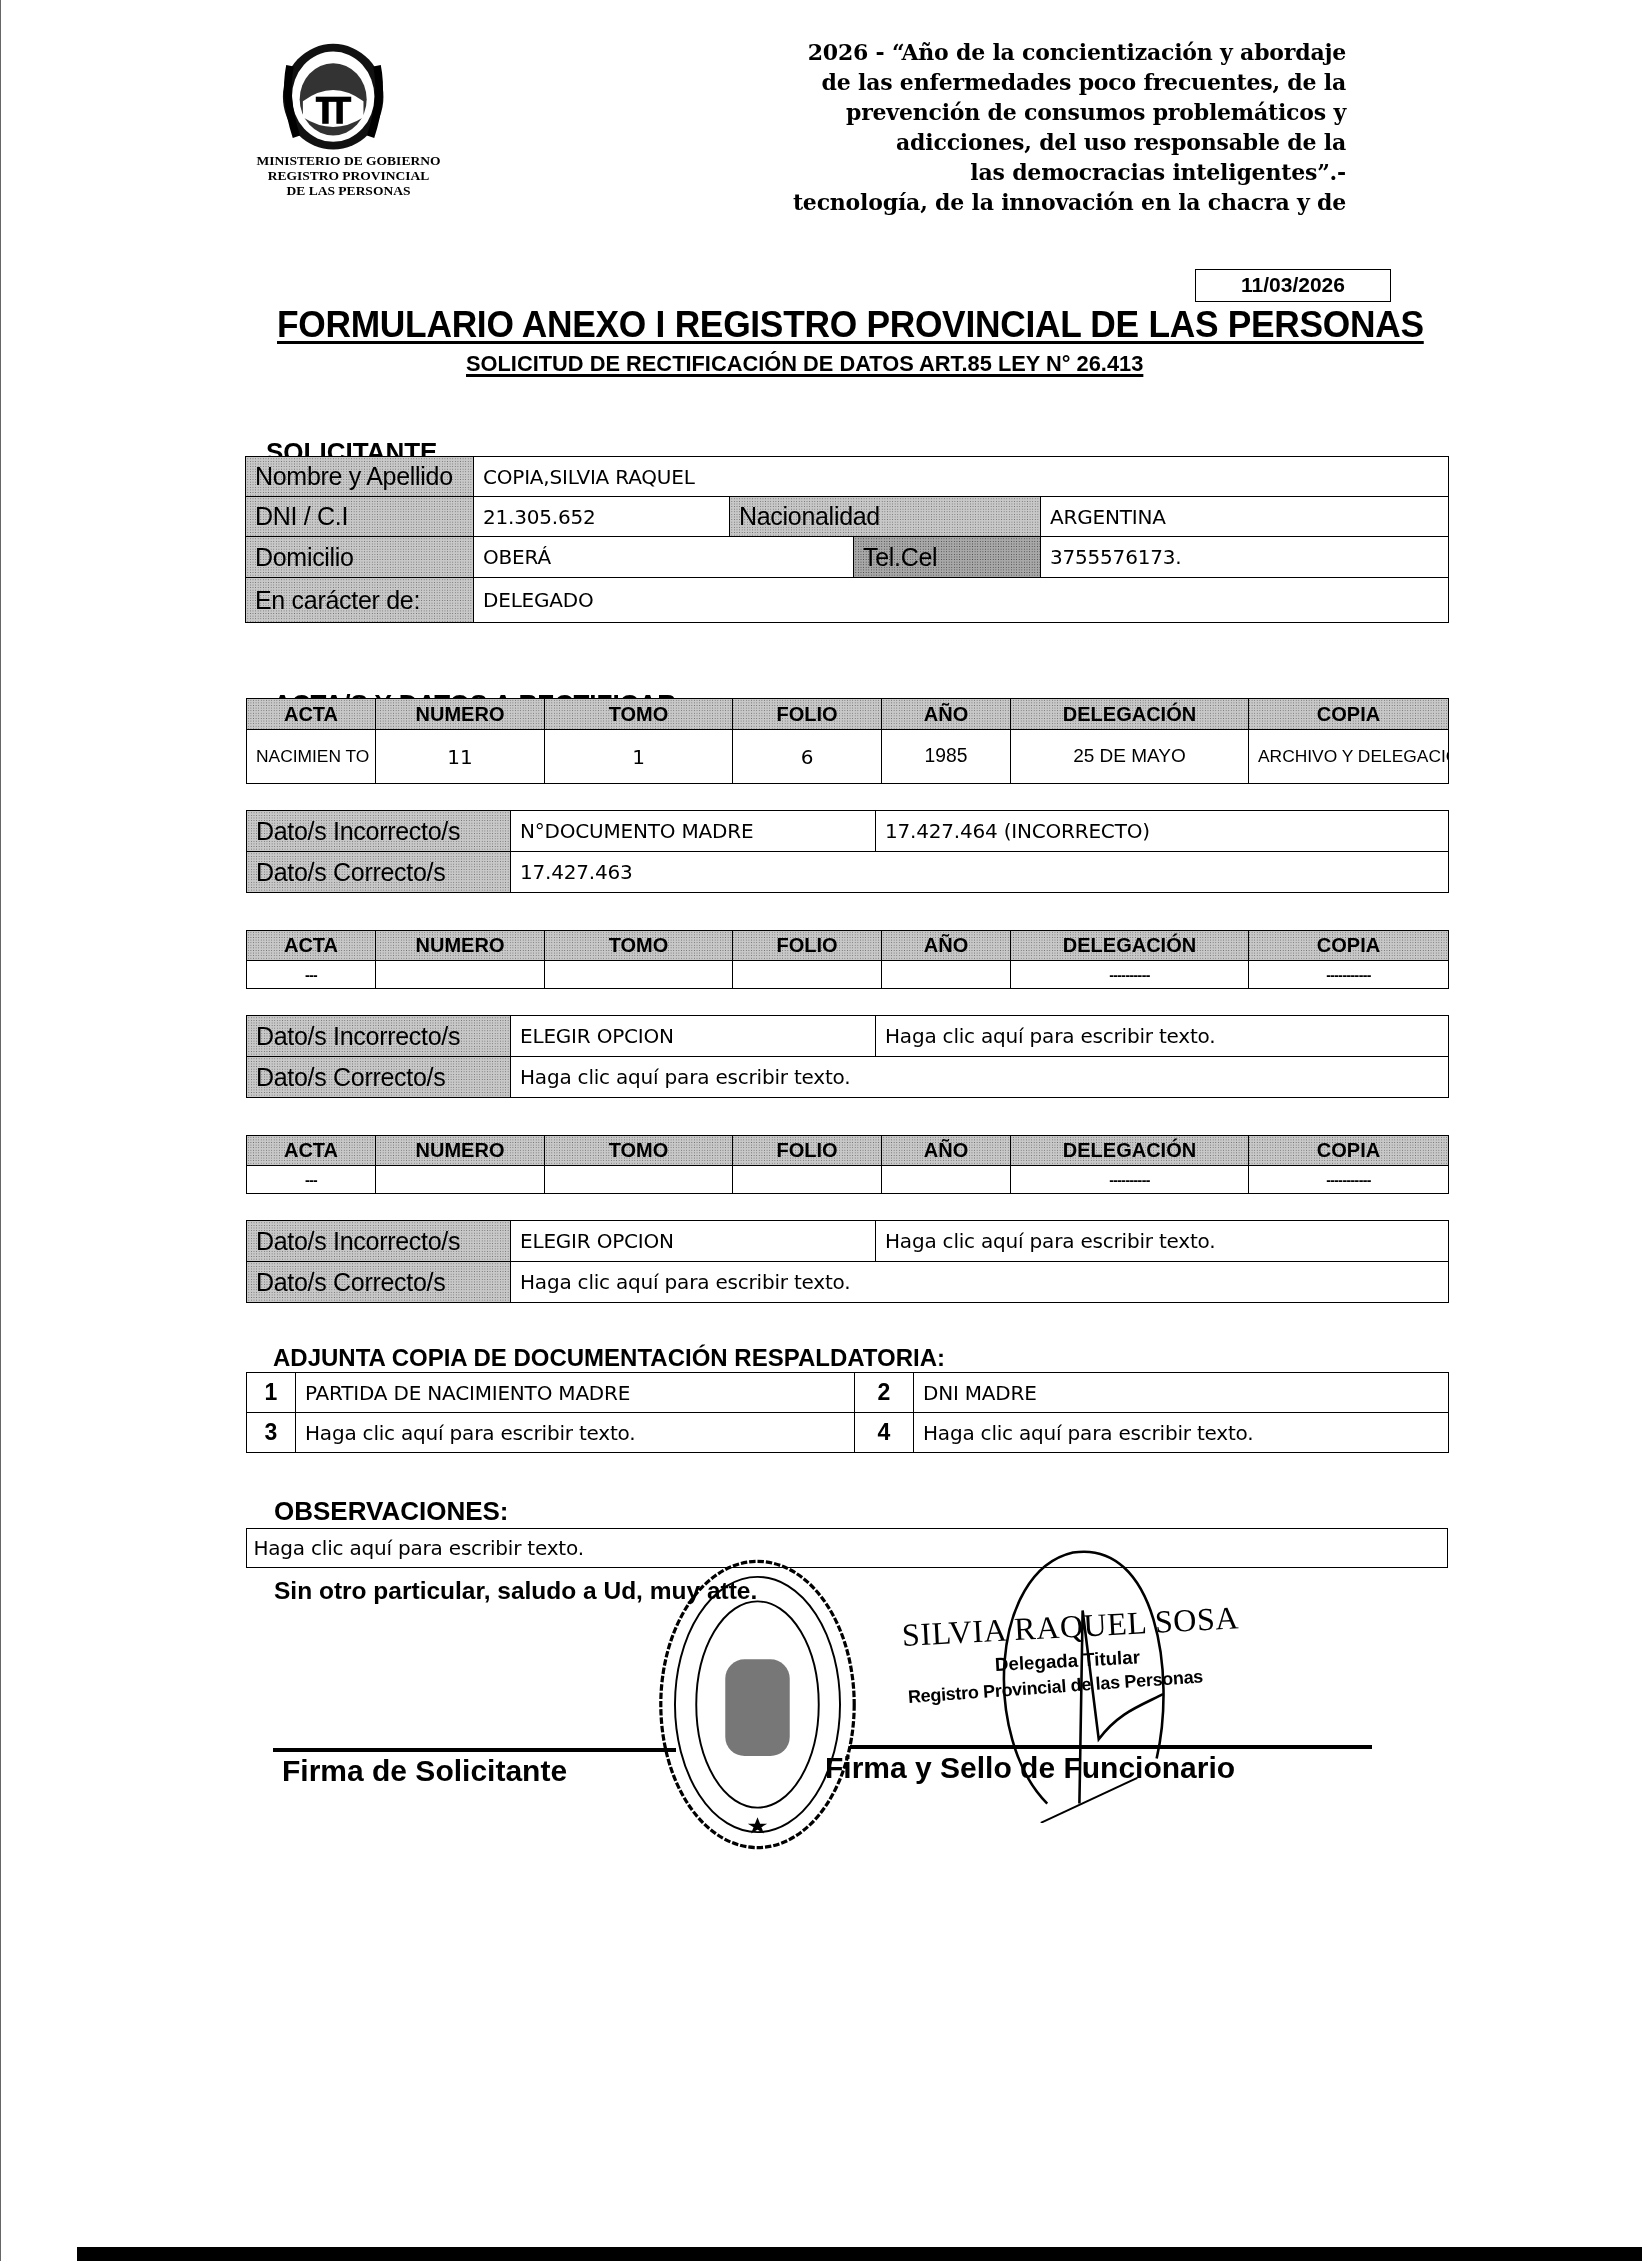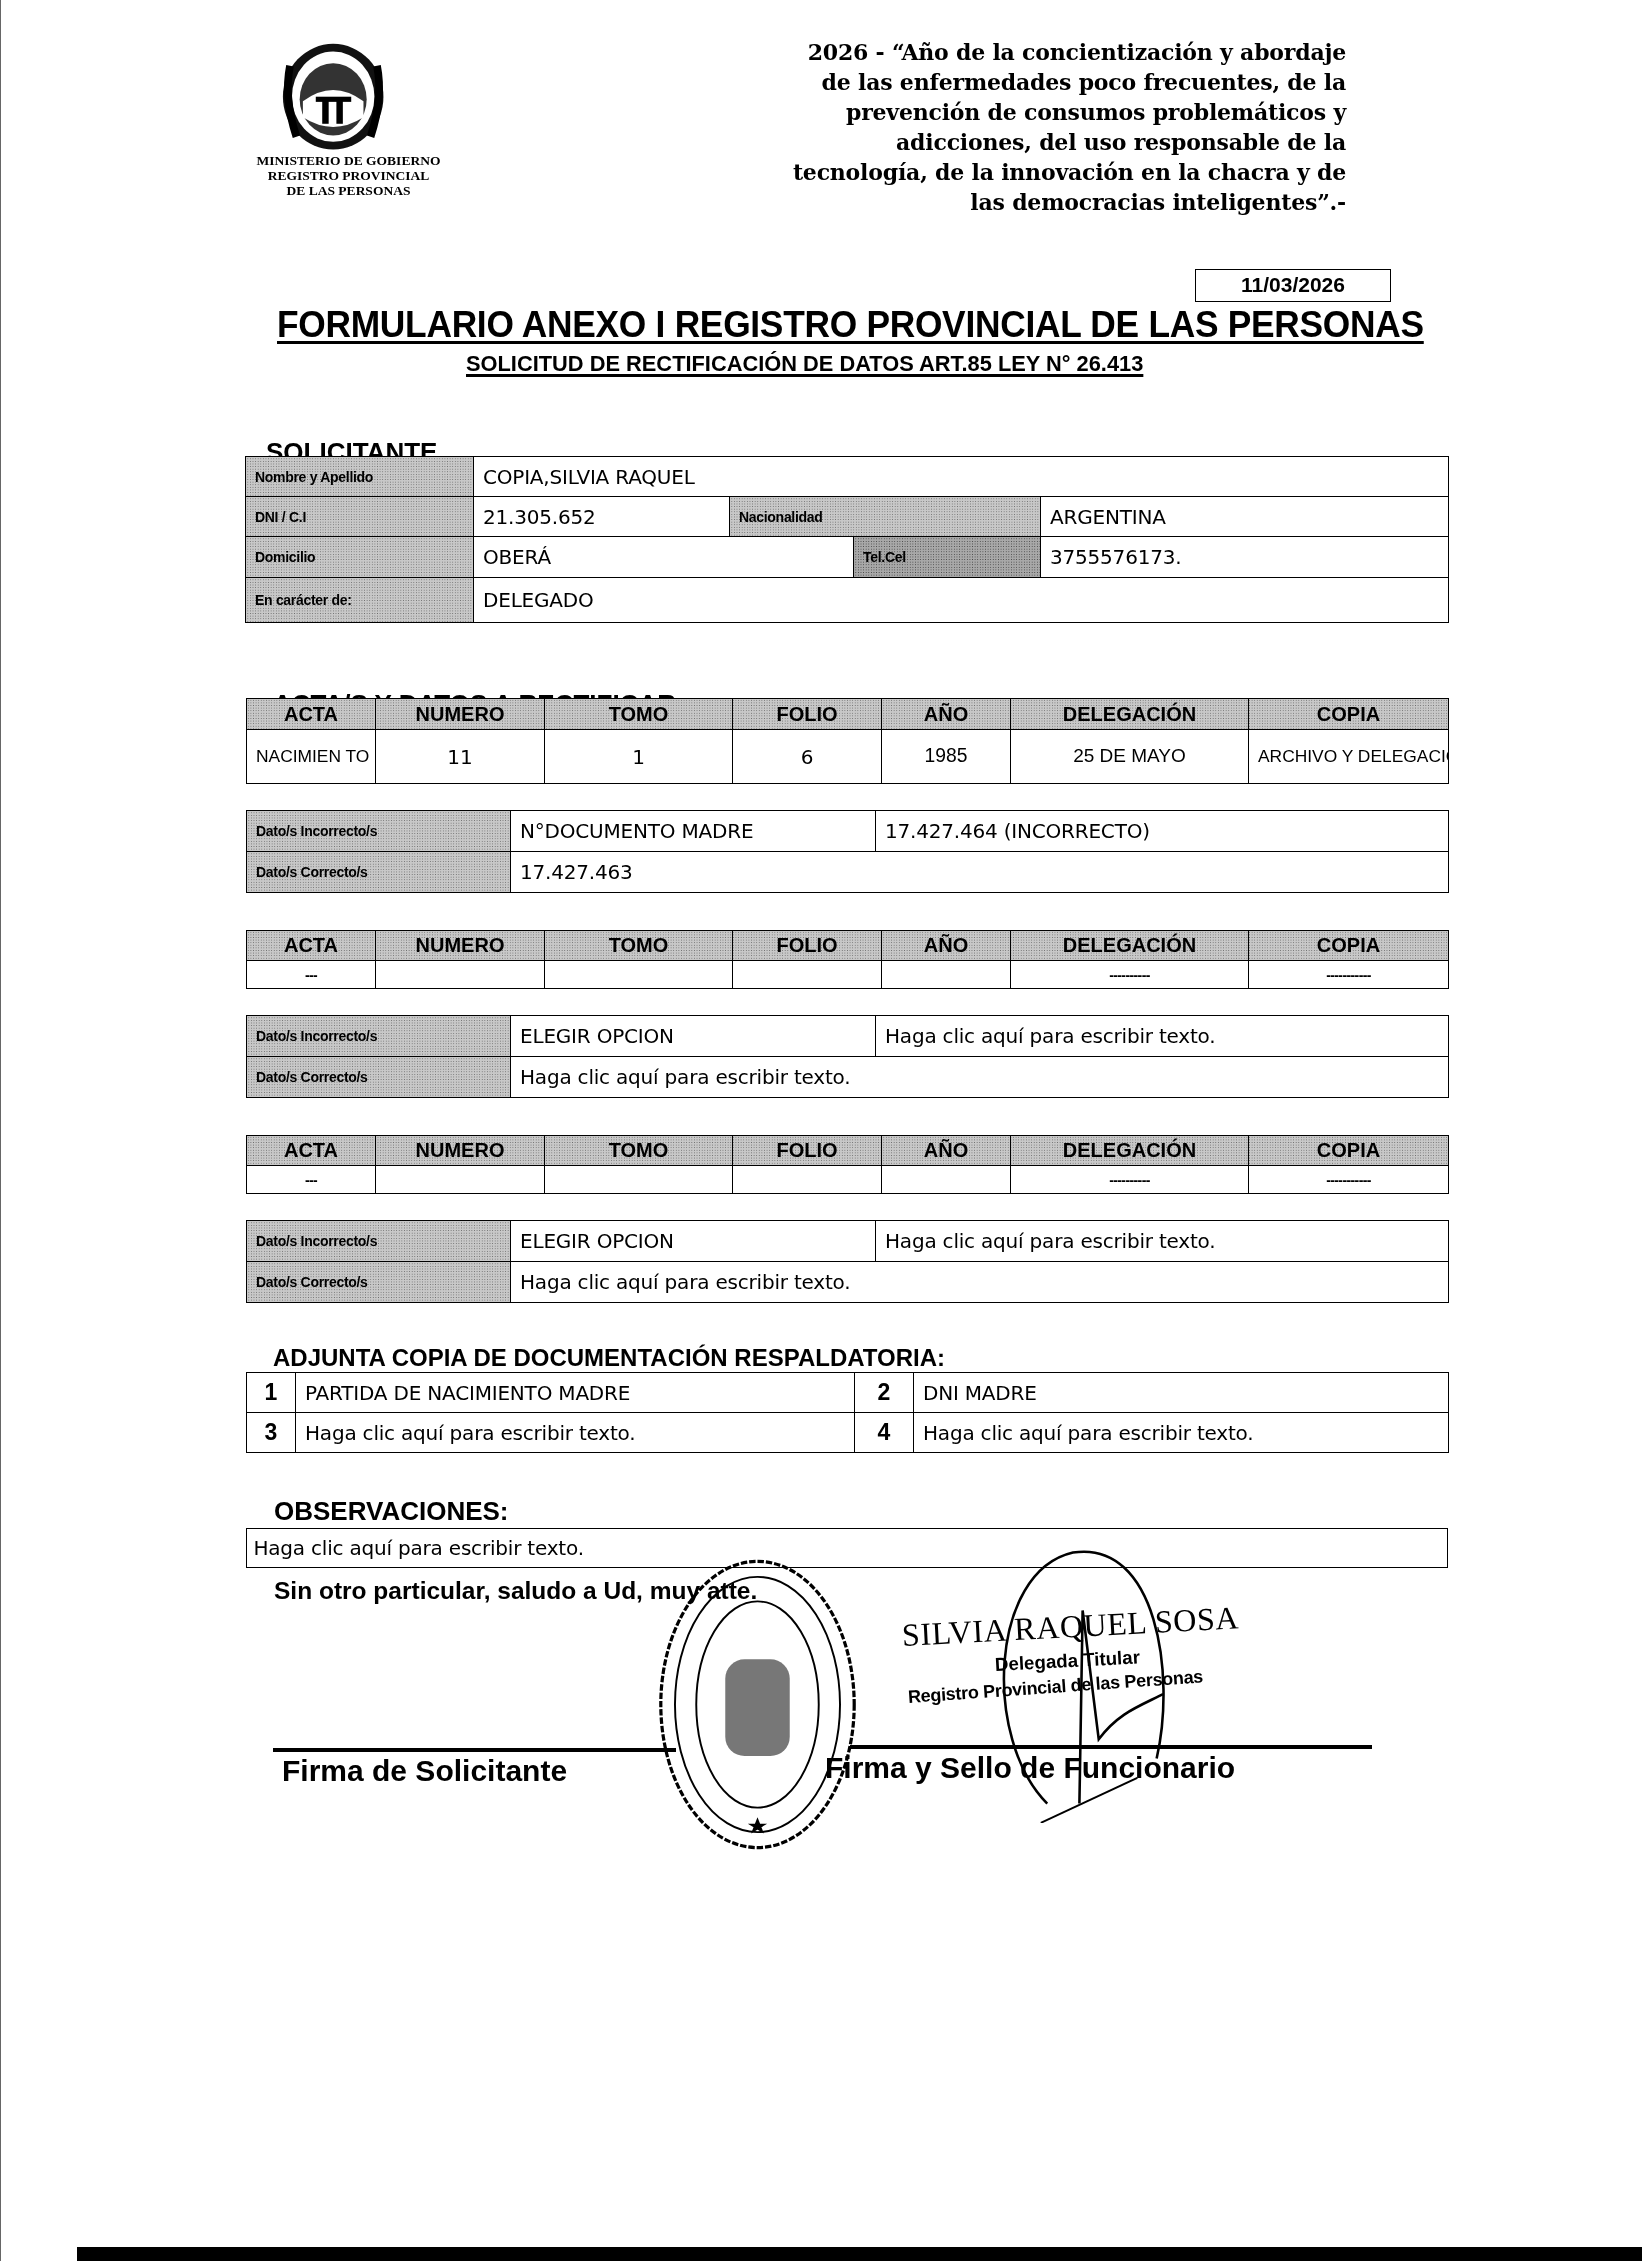--- a/index.html
+++ b/index.html
@@ -22,21 +22,21 @@
   .motto { left: 702px; top: 37px; width: 644px; text-align: right; font-family: "DejaVu Serif", serif; font-weight: bold; font-size: 22px; line-height: 30px; letter-spacing: -0.2px; }
 
   .datebox { left: 1195px; top: 269px; width: 196px; height: 33px; border: 1.9px solid #000; box-sizing: border-box; text-align: center; font-weight: bold; font-size: 21px; line-height: 30px; }
   .title { left: 277px; top: 304px; width: 1179px; font-weight: bold; font-size: 37px; line-height: 41px; text-decoration: underline; text-decoration-thickness: 3.2px; text-underline-offset: 3.9px; letter-spacing: -0.3px; transform: scaleX(0.955); transform-origin: left; white-space: nowrap; }
   .subtitle { left: 466px; top: 349px; font-weight: bold; font-size: 22.5px; line-height: 30px; text-decoration: underline; text-decoration-thickness: 2.6px; text-underline-offset: 3.2px; white-space: nowrap; transform: scaleX(0.97); transform-origin: left; }
 
   .section-h { font-weight: bold; font-size: 26px; line-height: 30px; white-space: nowrap; }
 
   table.grid { position: absolute; border-collapse: collapse; table-layout: fixed; }
   table.grid td { border: 1.9px solid #000; padding: 0 9px; vertical-align: middle; overflow: hidden; white-space: nowrap; }
-  td.lbl { font-weight: bold; font-size: 14px; letter-spacing: -0.3px; }
+  td.lbl { font-weight: normal; font-size: 25px; letter-spacing: -0.3px; }
   td.val { font-family: "DejaVu Sans", sans-serif; font-size: 20px; letter-spacing: -0.2px; }
   td.hdr { font-weight: bold; font-size: 20px; text-align: center; padding: 0 2.6px; }
   td.cell { font-family: "Liberation Sans", sans-serif; font-size: 17.4px; text-align: center; padding: 0 2.6px; line-height: 24.5px; white-space: normal; }
   td.num { font-family: "DejaVu Sans", sans-serif; font-size: 20px; text-align: center; padding: 0; }
   td.dash { font-size: 14px; text-align: center; font-weight: bold; letter-spacing: -0.6px; }
   td.num-b { font-weight: bold; font-size: 23px; text-align: center; padding: 0; }
 
   .sig-line { height: 3.9px; background: #000; }
   .sig-label { font-weight: bold; font-size: 30px; line-height: 28px; white-space: nowrap; }
   .closing { font-weight: bold; font-size: 24.5px; line-height: 28px; white-space: nowrap; }
@@ -71,22 +71,22 @@
   <div>MINISTERIO DE GOBIERNO</div>
   <div>REGISTRO PROVINCIAL</div>
   <div>DE LAS PERSONAS</div>
 </div>
 
 <div class="abs motto">
   <div>2026 - “Año de la concientización y abordaje</div>
   <div>de las enfermedades poco frecuentes, de la</div>
   <div>prevención de consumos problemáticos y</div>
   <div>adicciones, del uso responsable de la</div>
+  <div>las democracias inteligentes”.-</div>
   <div>tecnología, de la innovación en la chacra y de</div>
-  <div>las democracias inteligentes”.-</div>
 </div>
 
 <div class="abs datebox">11/03/2026</div>
 
 <div class="abs title">FORMULARIO ANEXO I REGISTRO PROVINCIAL DE LAS PERSONAS</div>
 <div class="abs subtitle">SOLICITUD DE RECTIFICACIÓN DE DATOS ART.85 LEY N° 26.413</div>
 
 <div class="abs section-h" style="left:266px; top:425px;margin-top:12px;">SOLICITANTE</div>
 
 <table class="grid" style="left:245px; top:456px; width:1203px;">

